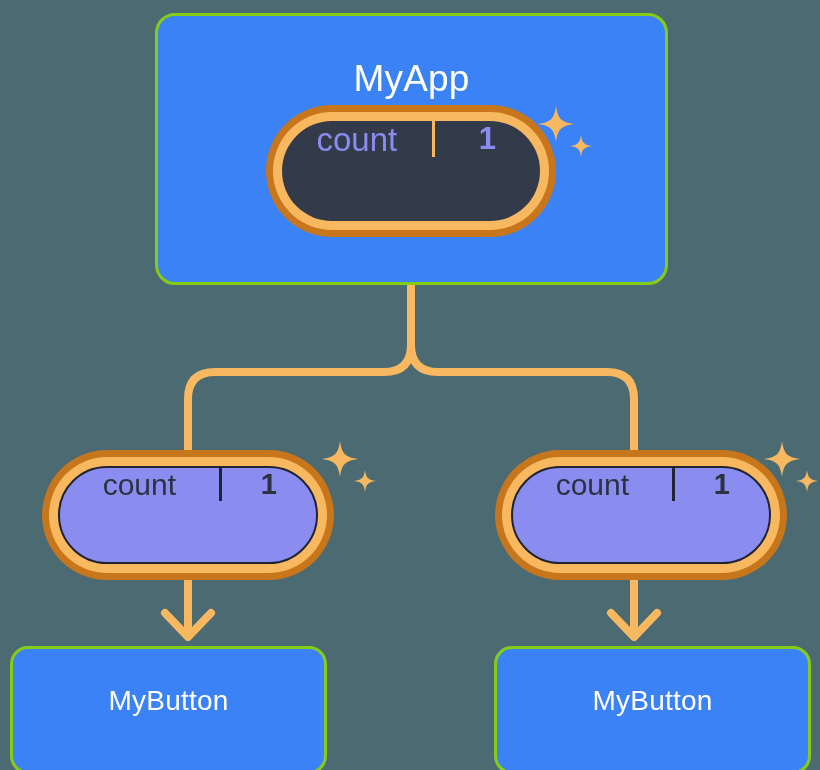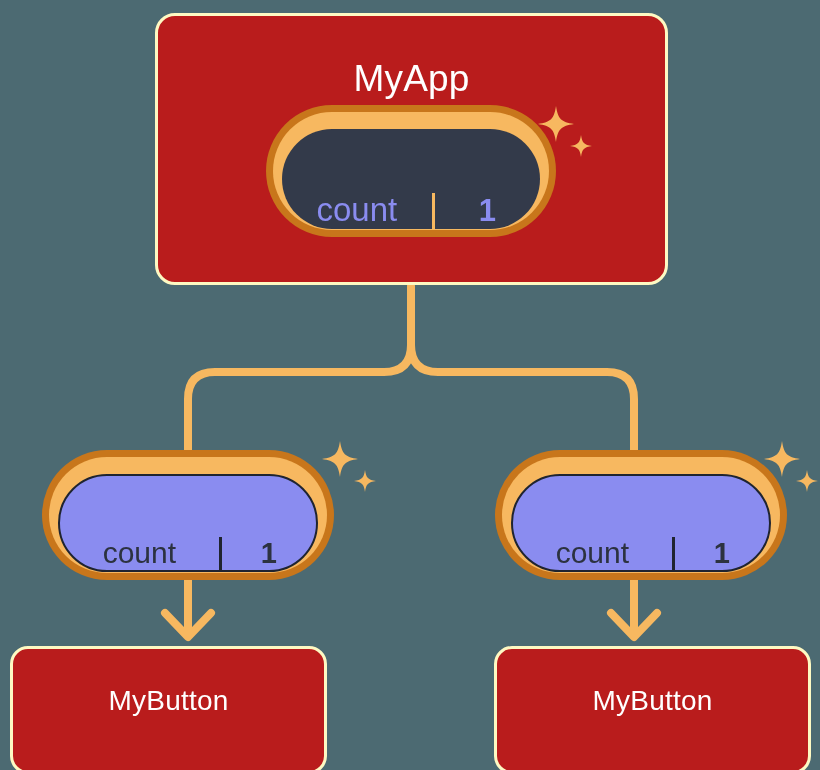--- a/index.html
+++ b/index.html
@@ -26,22 +26,22 @@
     position: absolute;
     left: 0; top: 0;
     width: 820px; height: 770px;
     z-index: 1;
     pointer-events: none;
   }
 
   
   .card {
     position: absolute;
-    background: #b91c1c;
-    border: 3px solid #fef9c3;
+    background: #3b82f6;
+    border: 3px solid #84cc16;
     border-radius: 18px;
     box-sizing: border-box;
     z-index: 2;
   }
   .card-title {
     position: absolute;
     left: 0;
     width: 100%;
     text-align: center;
     color: #ffffff;
@@ -99,23 +99,22 @@
     border-radius: 999px;
     padding: 9px;
   }
   
   .pill-body {
     width: 100%;
     height: 100%;
     box-sizing: border-box;
     border-radius: 999px;
     display: flex;
-    align-items: flex-end;
+    align-items: flex-start;
     overflow: hidden;
-    margin-top: 8px;
   }
   .pill-key, .pill-val {
     display: flex;
     align-items: center;
     justify-content: center;
     box-sizing: border-box;
   }
 
   
   .pill-dark .pill-body {

